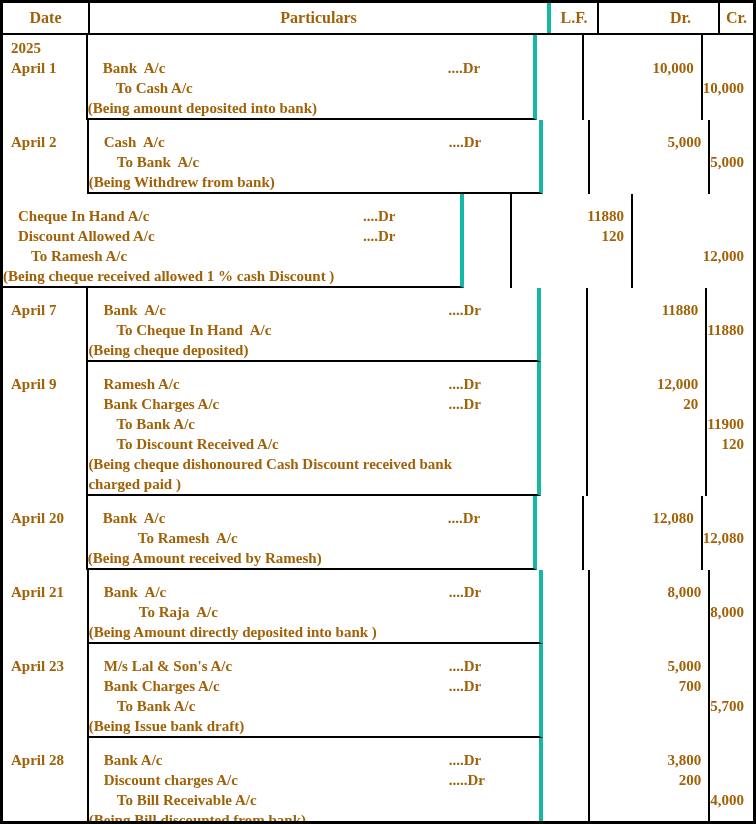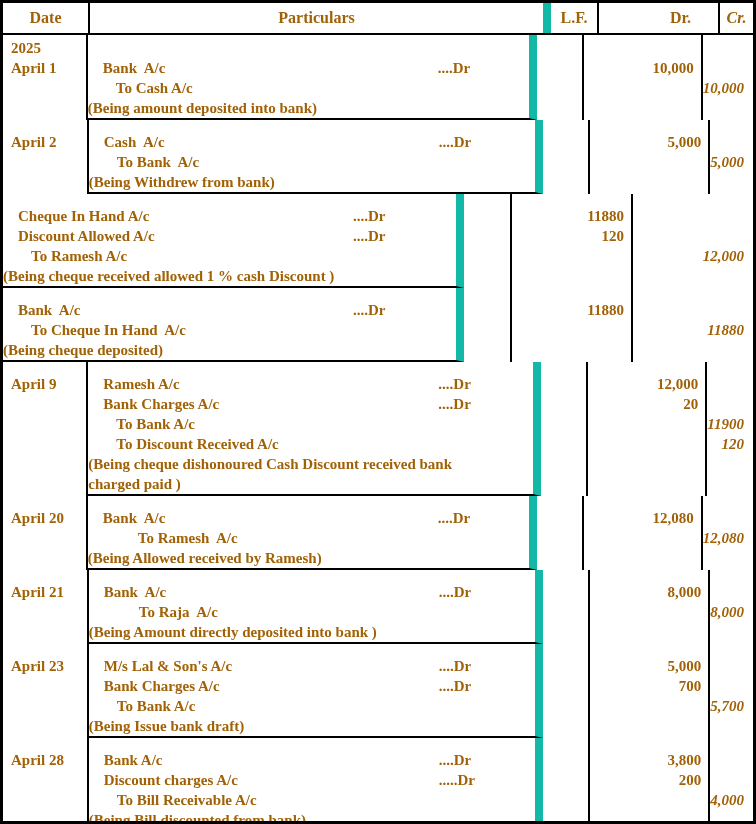--- a/index.html
+++ b/index.html
@@ -21,24 +21,24 @@
     font-size: 15px;
   }
   .row {
     display: flex;
     align-items: stretch;
   }
   .cell {
     box-sizing: border-box;
   }
   .date-cell  { width: 87px;  border-right: 2px solid #000; }
-  .part-cell  { width: 461px; border-right: 8px solid #14b8a6; }
+  .part-cell  { width: 461px; border-right: 4px solid #14b8a6; }
   .lf-cell    { width: 48px;  border-right: 2px solid #000; text-align: center; }
   .dr-cell    { width: 77px;  border-right: 2px solid #000; margin-left: 44px; }
-  .cr-cell    { flex: 1; font-style: italic; }
+  .cr-cell    { flex: 1; }
 
   
   .header-row {
     height: 30px;
     border-bottom: 2px solid #000;
     font-size: 16px;
   }
   .header-row .cell {
     display: flex;
     align-items: center;
@@ -57,21 +57,21 @@
     white-space: pre;
     overflow: visible;
   }
   .date-cell .line { padding-left: 8px; }
   .ln-debit        { padding-left: 15px; }
   .ln-credit       { padding-left: 28px; }
   .ln-credit-deep  { padding-left: 50px; }
   .ln-narr         { }
   .dots {
     position: absolute;
-    left: 350px;
+    left: 360px;
     top: 0;
   }
   .dr-cell .line { text-align: right; padding-right: 7px; }
   .cr-cell .line { text-align: right; padding-right: 9px; }
 </style>
 </head>
 <body>
 
 <div class="journal">
   <div class="row header-row">
@@ -143,20 +143,23 @@
           <div class="line"></div>
         </div>
         <div class="cell cr-cell">
           <div class="line"></div>
           <div class="line"></div>
           <div class="line">12,000</div>
           <div class="line"></div>
         </div>
       </div>
       <div class="row entry-row">
+        <div class="cell date-cell">
+          <div class="line">April 7</div>
+        </div>
         <div class="cell part-cell">
           <div class="line ln-debit"><span class="ptext">Bank  A/c</span><span class="dots">....Dr</span></div>
           <div class="line ln-credit"><span class="ptext">To Cheque In Hand  A/c</span></div>
           <div class="line ln-narr"><span class="ptext">(Being cheque deposited)</span></div>
         </div>
         <div class="cell lf-cell"></div>
         <div class="cell dr-cell">
           <div class="line">11880</div>
           <div class="line"></div>
           <div class="line"></div>
@@ -197,21 +200,21 @@
           <div class="line"></div>
         </div>
       </div>
       <div class="row entry-row">
         <div class="cell date-cell">
           <div class="line">April 20</div>
         </div>
         <div class="cell part-cell">
           <div class="line ln-debit"><span class="ptext">Bank  A/c</span><span class="dots">....Dr</span></div>
           <div class="line ln-credit-deep"><span class="ptext">To Ramesh  A/c</span></div>
-          <div class="line ln-narr"><span class="ptext">(Being Allowed received by Ramesh)</span></div>
+          <div class="line ln-narr"><span class="ptext">(Being Amount received by Ramesh)</span></div>
         </div>
         <div class="cell lf-cell"></div>
         <div class="cell dr-cell">
           <div class="line">12,080</div>
           <div class="line"></div>
           <div class="line"></div>
         </div>
         <div class="cell cr-cell">
           <div class="line"></div>
           <div class="line">12,080</div>

